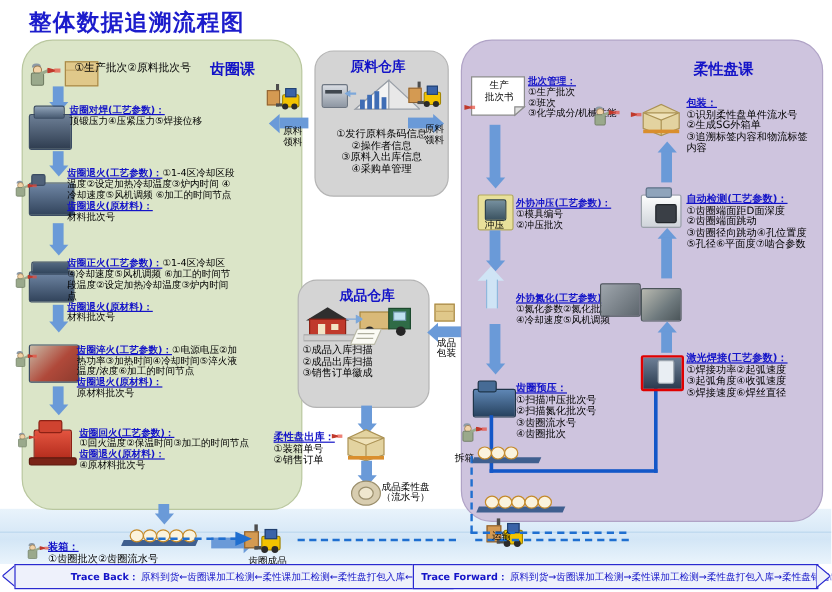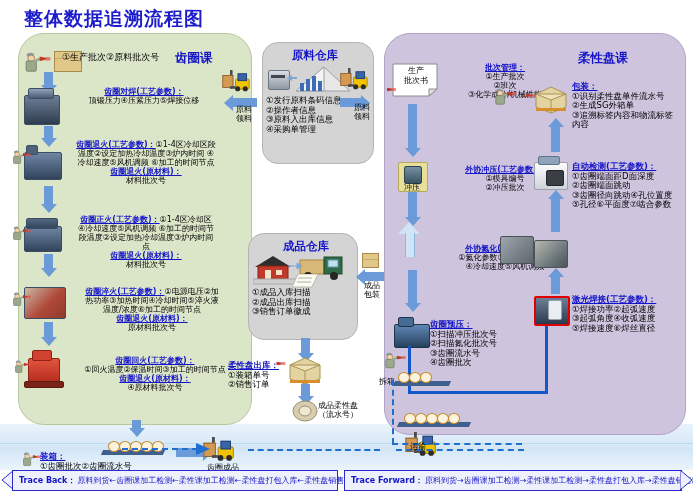--- a/index.html
+++ b/index.html
@@ -25,21 +25,21 @@
   .panel-head{
     position:absolute;font-size:11.5px;font-weight:bold;color:#1414c8;
     white-space:nowrap;
   }
   .panel-head.big{font-size:12.5px;}
 
   
   .tb{position:absolute;color:#000;line-height:1.12;}
   .tb .h{color:#1414c8;font-weight:bold;text-decoration:underline;}
   .tb .b{color:#000;}
-  .f8{font-size:8px;text-align:center;}
+  .f8{font-size:8px;}
   .f85{font-size:8.5px;}
   .f9{font-size:9px;}
   .nowrap{white-space:nowrap;}
 
   
   .line{position:absolute;background:#1357c8;}
 
   
   .dash-h{position:absolute;height:0;border-top:2px dashed #1f6fd0;}
   .dash-v{position:absolute;width:0;border-left:2px dashed #1f6fd0;}
@@ -297,21 +297,21 @@
     <polygon points="2,27 30,3 30,27" fill="#f4f4f4" stroke="#9aa0a8" stroke-width="1"></polygon>
     <rect x="6" y="19" width="4" height="8" fill="#3f6db5"></rect>
     <rect x="12" y="15" width="4" height="12" fill="#3f6db5"></rect>
     <rect x="18" y="12" width="4" height="15" fill="#3f6db5"></rect>
     <rect x="24" y="17" width="4" height="10" fill="#3f6db5"></rect>
   </svg>
   <svg style="position:absolute;left:287px;top:74px;" width="10" height="8" viewBox="0 0 10 8">
     <path d="M0 4 L5 1 L5 3 L10 3 L10 5 L5 5 L5 7 Z" fill="#7da8da"></path>
   </svg>
 
-  <div class="tb f85" style="left:266px;top:96px;width:104px;">
+  <div class="tb f85" style="left:266px;top:108px;width:104px;text-align:center;">
     <div class="b nowrap">①发行原料条码信息</div>
     <div class="b nowrap">②操作者信息</div>
     <div class="b nowrap">③原料入出库信息</div>
     <div class="b nowrap">④采购单管理</div>
   </div>
 
   <div class="bluearrow-down" style="left:224px;top:94px;">
     <div class="ba-shaft" style="left:9px;top:4px;width:24px;height:9px;"></div>
     <div style="position:absolute;left:0;top:0.5px;width:0;height:0;border-top:8px solid transparent;border-bottom:8px solid transparent;border-right:9px solid #6a9ad8;"></div>
   </div>
@@ -609,21 +609,21 @@
   <div class="dash-v" style="left:392px;top:380px;height:64px;"></div>
   <svg style="position:absolute;left:196px;top:443px;" width="14" height="12" viewBox="0 0 14 12">
     <polygon points="0,0 14,6 0,12" fill="#1f6fd0"></polygon>
   </svg>
   <div class="dash-h" style="left:122px;top:448px;width:76px;"></div>
   <div class="lblsmall" style="left:398px;top:443px;width:40px;">运输</div>
 
   <svg style="position:absolute;left:2px;top:470px;" width="12" height="20" viewBox="0 0 12 20">
     <polygon points="12,0 12,20 0,10" fill="#eef1fb" stroke="#2a2ad0"></polygon>
   </svg>
-  <div class="tracebar" style="left:12px;top:470px;width:324px;">
+  <div class="tracebar" style="left:12px;top:470px;width:324px;padding-left:40px;">
     <span class="lbl">Trace Back：</span>
     <span class="txt">原料到货←齿圈课加工检测←柔性课加工检测←柔性盘打包入库←柔性盘销售出库</span>
   </div>
 
   <div class="tracebar" style="left:344px;top:470px;width:336px;">
     <span class="lbl">Trace Forward：</span>
     <span class="txt">原料到货→齿圈课加工检测→柔性课加工检测→柔性盘打包入库→柔性盘销售出库</span>
   </div>
   <svg style="position:absolute;left:680px;top:470px;" width="12" height="20" viewBox="0 0 12 20">
     <polygon points="0,0 0,20 12,10" fill="#eef1fb" stroke="#2a2ad0"></polygon>

